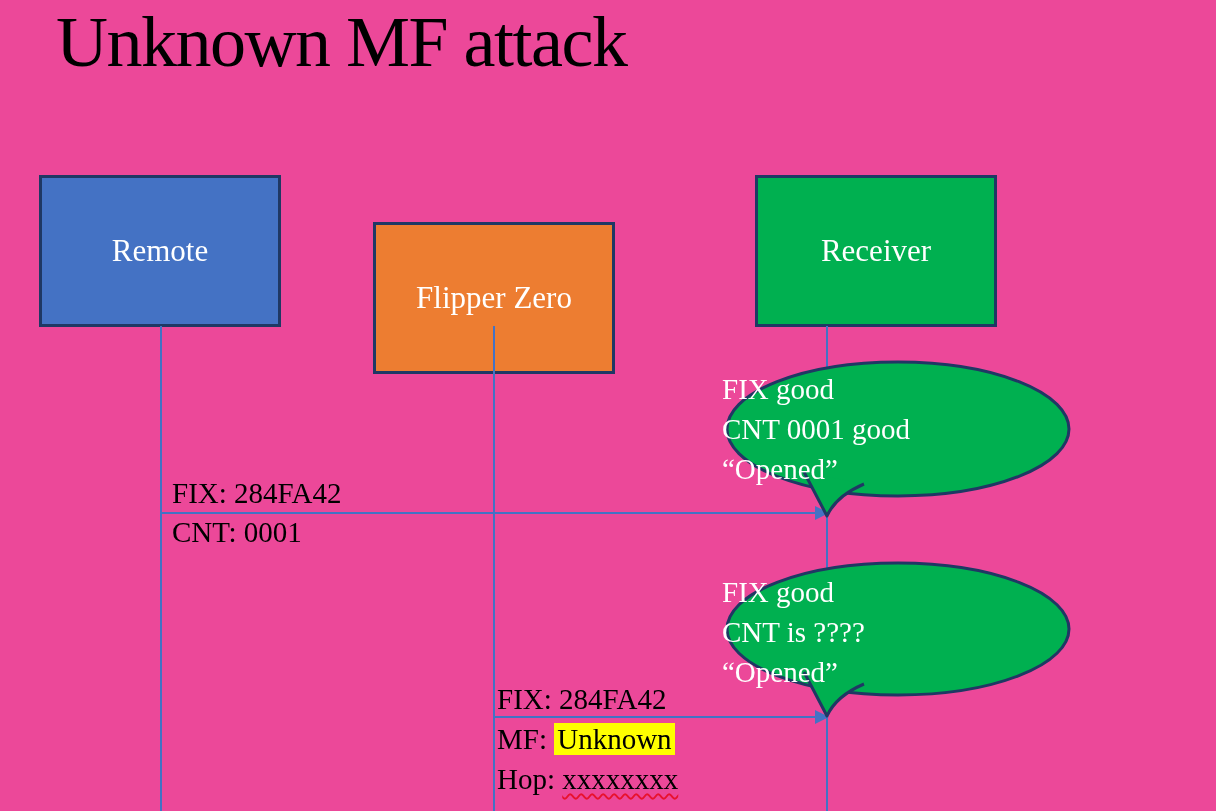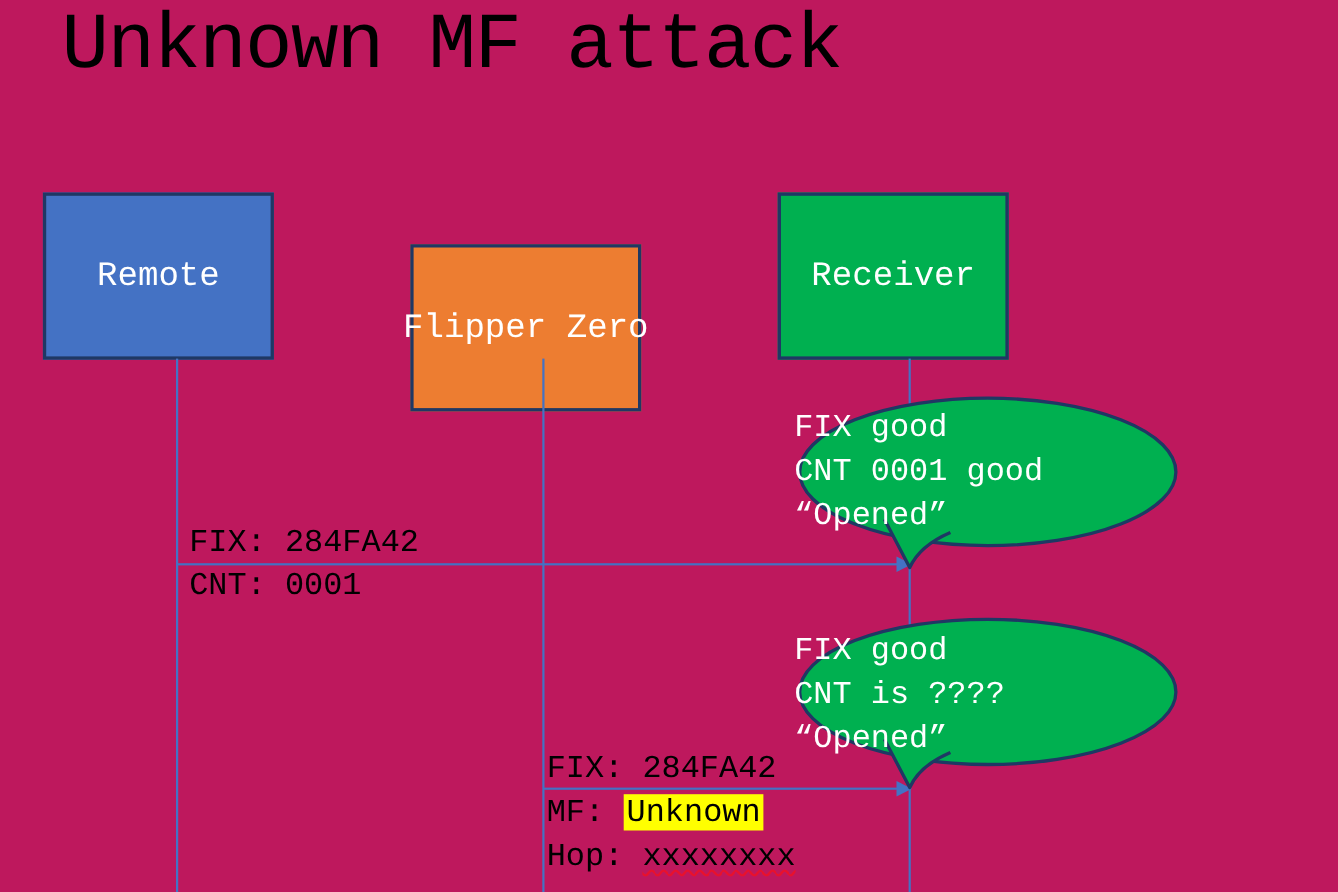--- a/index.html
+++ b/index.html
@@ -1,42 +1,42 @@
 <!DOCTYPE html>
 <html><head>
 <meta charset="utf-8">
 <style>
   html, body { margin: 0; padding: 0; background: #fff; }
   .slide {
     position: relative;
     width: 1216px;
     height: 811px;
-    background: #be185d;
+    background: #ec4899;
     overflow: hidden;
-    font-family: Liberation Mono, monospace;
+    font-family: Liberation Serif, serif;
     color: #000;
   }
   
   .title {
     position: absolute;
     left: 56px;
     top: -8px;
     margin: 0;
     font-size: 72px;
     font-weight: 300;
     letter-spacing: -1.5px;
     line-height: 100px;
     color: #000000;
     white-space: nowrap;
   }
   
   .actor {
     position: absolute;
     top: 175px;
-    width: 210px;
+    width: 242px;
     height: 152px;
     box-sizing: border-box;
     border: 3px solid #1F3864;
     display: flex;
     align-items: center;
     justify-content: center;
     color: #ffffff;
     font-size: 31px;
     white-space: nowrap;
   }
@@ -116,21 +116,21 @@
 <div class="slide">
 
   <h1 class="title">Unknown MF attack</h1>
 
   <div class="actor" id="actor-remote" style="background: rgb(68, 114, 196);">
     <span>Remote</span>
   </div>
   <div class="actor" id="actor-flipper" style="background: rgb(237, 125, 49); margin-top: 47px;">
     <span>Flipper Zero</span>
   </div>
-  <div class="actor" id="actor-receiver" style="background: rgb(0, 176, 80);">
+  <div class="actor" id="actor-receiver" style="background: rgb(0, 176, 80); margin-left: 48px;">
     <span>Receiver</span>
   </div>
 
   <div class="lifeline" id="lifeline-remote"></div>
   <div class="lifeline" id="lifeline-flipper"></div>
   <div class="lifeline" id="lifeline-receiver"></div>
 
   <div class="arrow-line" id="arrow1-line"></div>
   <div class="arrow-head" id="arrow1-head"></div>
 

